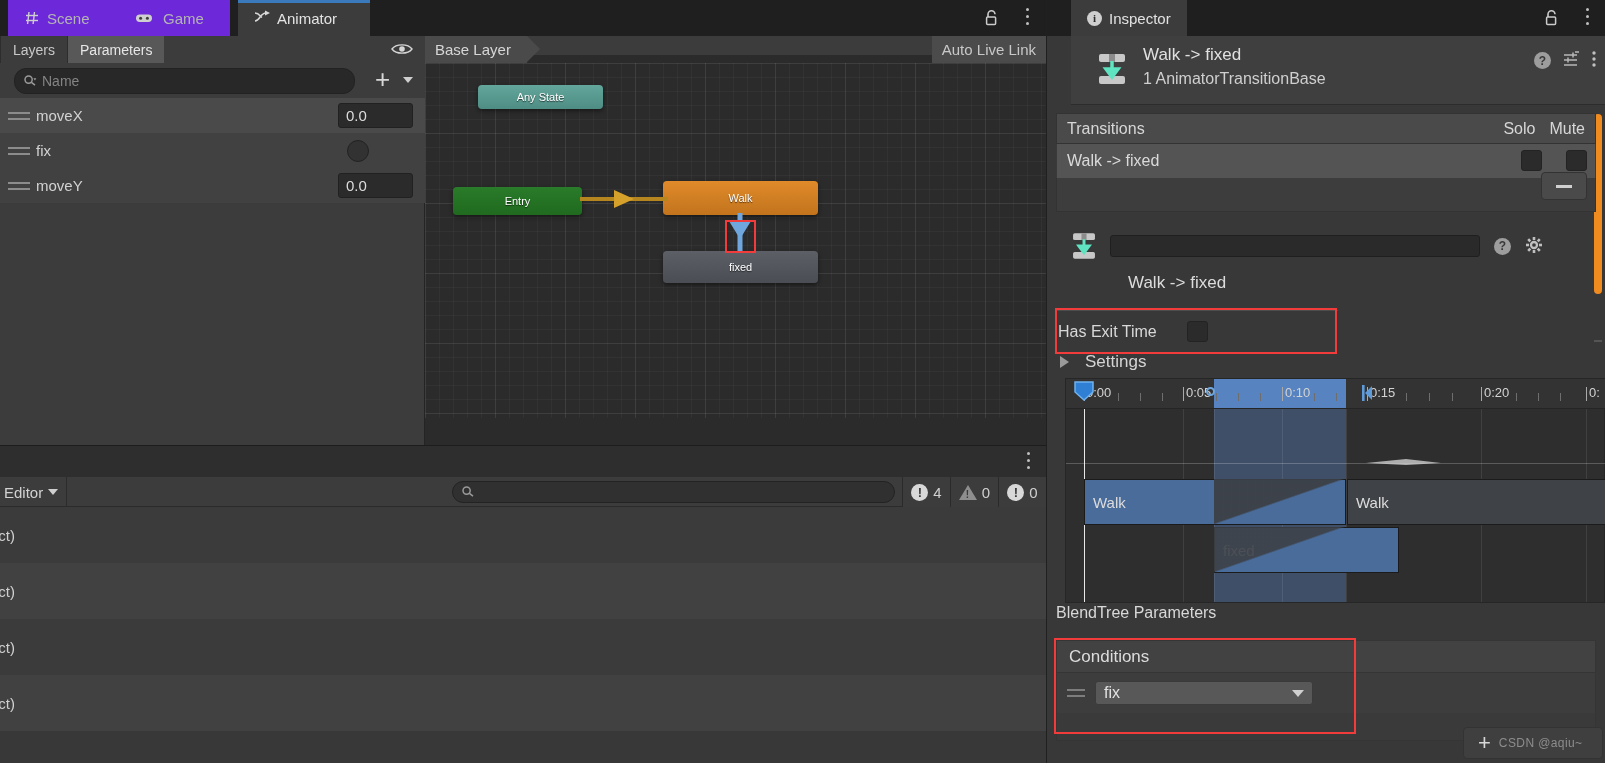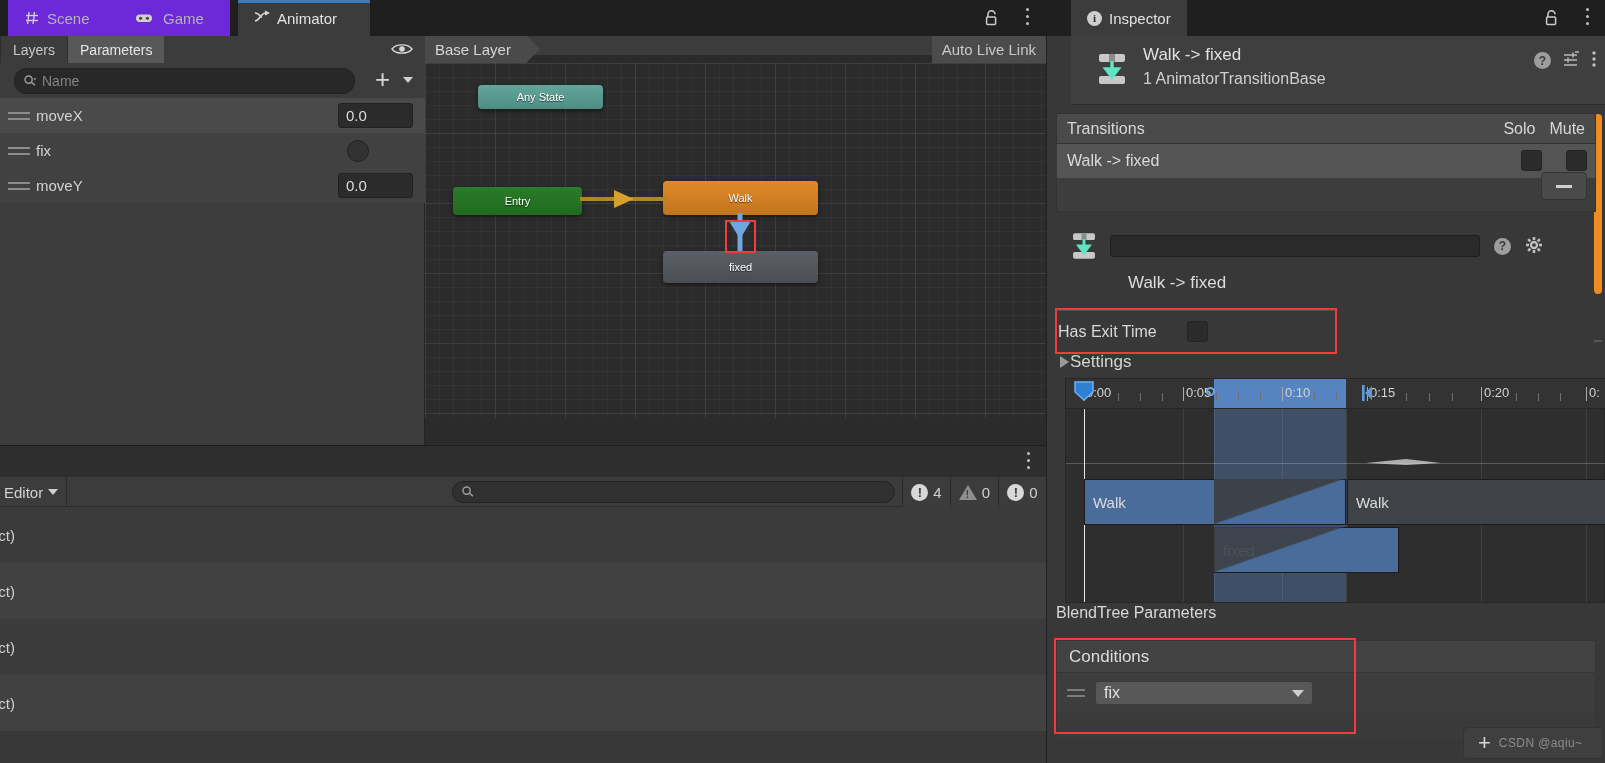--- a/index.html
+++ b/index.html
@@ -148,21 +148,21 @@
   .obj-side { display:flex; align-items:center; gap:14px; margin-left:14px; }
 
   .tr-name-label { height:30px; padding-left:72px; font-size:17px; color:#dcdcdc; display:flex; align-items:center; }
 
   .exit-row { position:absolute; left:1056px; top:310px; width:282px; height:42px;
               border-top:1px solid #4d4d4d; display:flex; align-items:center; }
   .exit-label { font-size:16px; color:#d8d8d8; margin-left:2px; }
   .exit-chk { width:21px; height:21px; background:#2b2b2b; border:1px solid #232323; border-radius:3px; margin-left:30px; }
   .hl-exit { position:absolute; left:1055px; top:308px; width:282px; height:46px; border:2px solid #f23b3b; pointer-events:none; }
 
-  .settings-row { position:absolute; left:1060px; top:352px; display:flex; align-items:center; gap:1px; font-size:17px; color:#d4d4d4; }
+  .settings-row { position:absolute; left:1060px; top:352px; display:flex; align-items:center; gap:16px; font-size:17px; color:#d4d4d4; }
   .tri { width:0;height:0;border-top:6px solid transparent;border-bottom:6px solid transparent;border-left:9px solid #9a9a9a; }
 
   
   .timeline { position:absolute; left:1065px; top:378px; width:540px; height:225px; background:#2e2e2e; border:1px solid #262626; }
   .ruler { position:absolute; left:0; top:0; width:540px; height:30px; background:#333; border-bottom:1px solid #252525; overflow:hidden; }
   .tick { position:absolute; top:14px; width:1px; height:8px; background:#6e6e6e; }
   .tick.major { top:8px; height:14px; background:#aaaaaa; }
   .tlabel { position:absolute; top:6px; font-size:13px; color:#d3d3d3; }
   .sel-band { position:absolute; top:0; bottom:0; background:rgba(88,130,190,0.40); }
   .sel-band-head { position:absolute; top:0; height:30px; background:#5784c0; }

